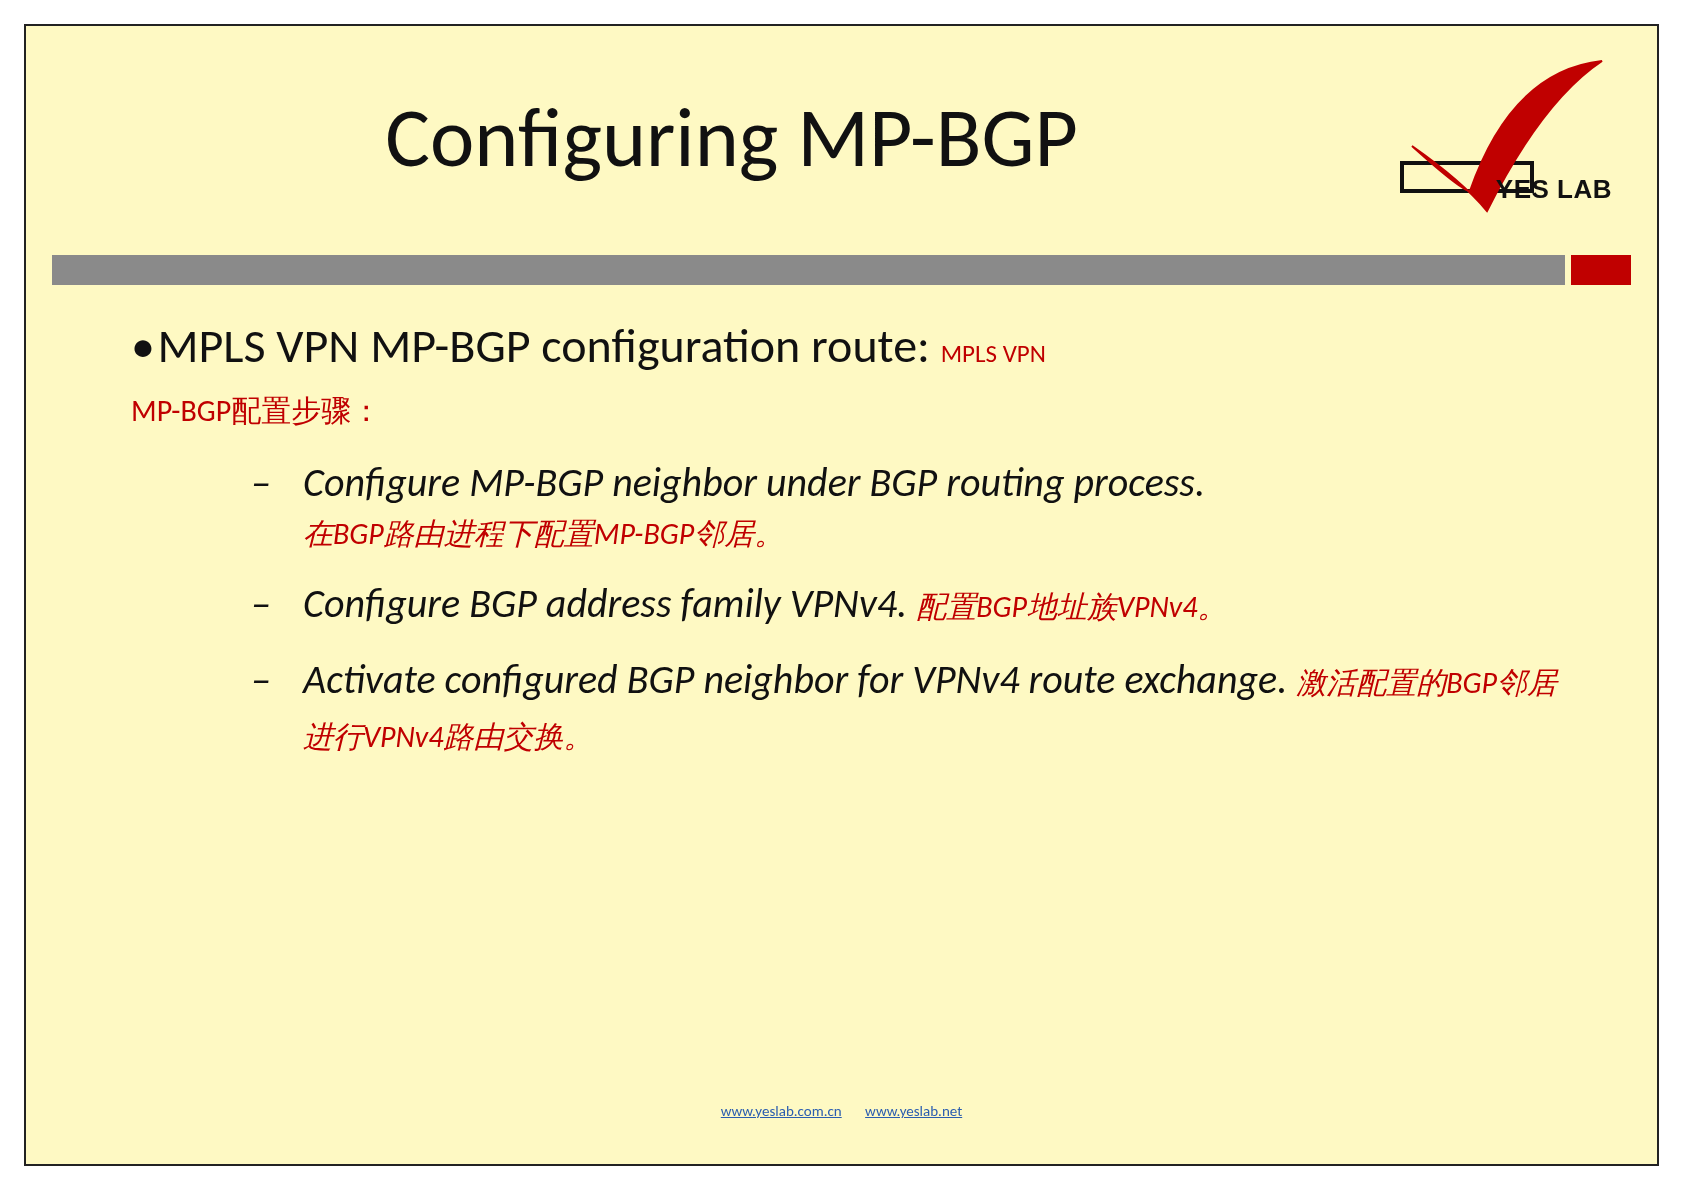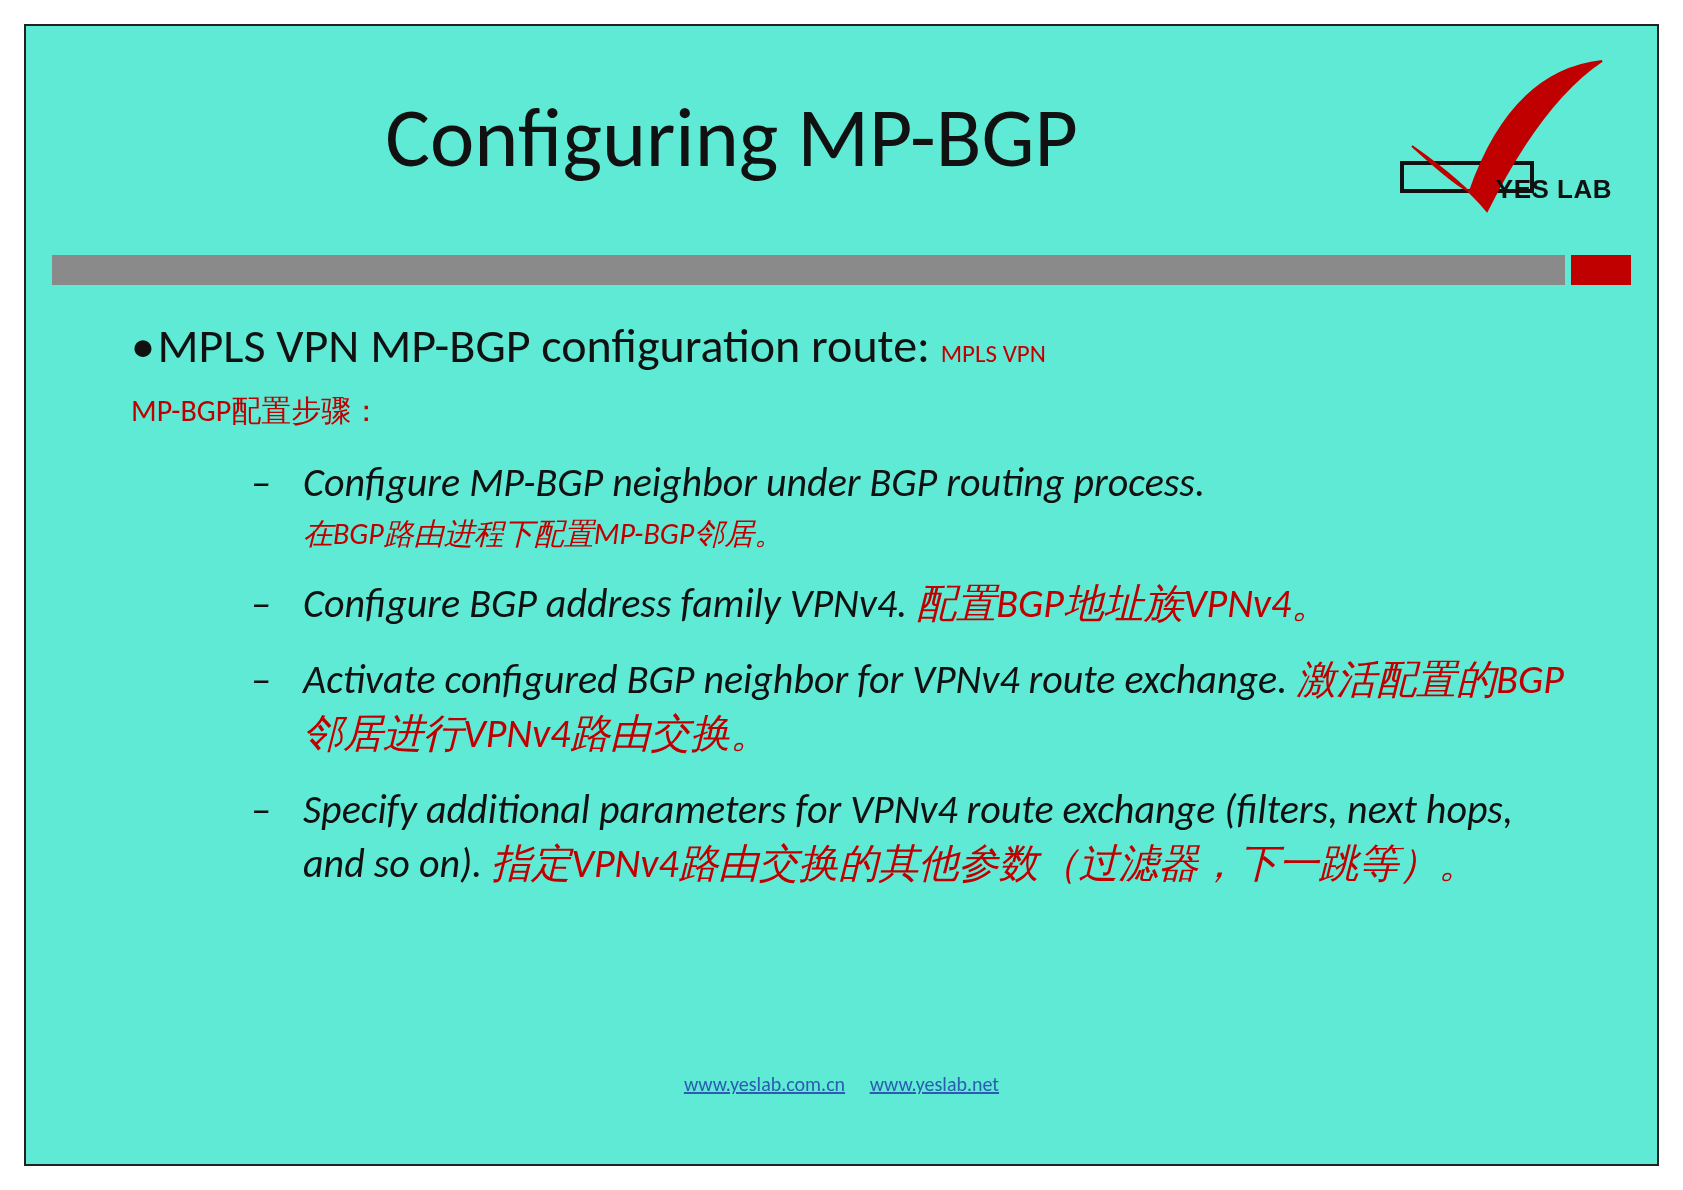--- a/index.html
+++ b/index.html
@@ -9,21 +9,21 @@
     background: #fff;
     width: 1683px;
     height: 1190px;
     position: relative;
     overflow: hidden;
   }
   .slide-border {
     position: absolute;
     inset: 24px;
     border: 2px solid #222;
-    background: #5eead4;
+    background: #fef9c3;
   }
   .title {
     position: absolute;
     top: 60px;
     left: 60px;
     right: 280px;
     text-align: center;
     font-size: 84px;
     font-weight: 400;
     color: #111;
@@ -94,35 +94,35 @@
   ul.steps li::before {
     content: "–";
     position: absolute;
     left: 0;
     top: 0;
     font-size: 40px;
     color: #111;
   }
   .red-inline {
     color: #c00000;
-    font-size: 40px;
+    font-size: 30px;
   }
   .red-block {
     display: block;
     color: #c00000;
     font-size: 30px;
     margin-top: 4px;
   }
   .footer {
     position: absolute;
-    bottom: 68px;
+    bottom: 44px;
     left: 0;
     right: 0;
     text-align: center;
-    font-size: 20px;
+    font-size: 15px;
   }
   .footer a {
     color: #2a5db0;
     text-decoration: underline;
     margin: 0 10px;
   }
 </style>
 </head>
 <body>
 
@@ -156,24 +156,20 @@
         <span class="red-block">在BGP路由进程下配置MP-BGP邻居。</span>
       </li>
       <li>
         <span>Configure BGP address family VPNv4.</span>
         <span class="red-inline">配置BGP地址族VPNv4。</span>
       </li>
       <li>
         <span>Activate configured BGP neighbor for VPNv4 route exchange.</span>
         <span class="red-inline">激活配置的BGP邻居进行VPNv4路由交换。</span>
       </li>
-      <li>
-        <span>Specify additional parameters for VPNv4 route exchange (filters, next hops, and so on).</span>
-        <span class="red-inline">指定VPNv4路由交换的其他参数（过滤器，下一跳等）。</span>
-      </li>
     </ul>
   </div>
 
   <div class="footer">
     <a>www.yeslab.com.cn</a>
     <a>www.yeslab.net</a>
   </div>
 
 </div>
 

